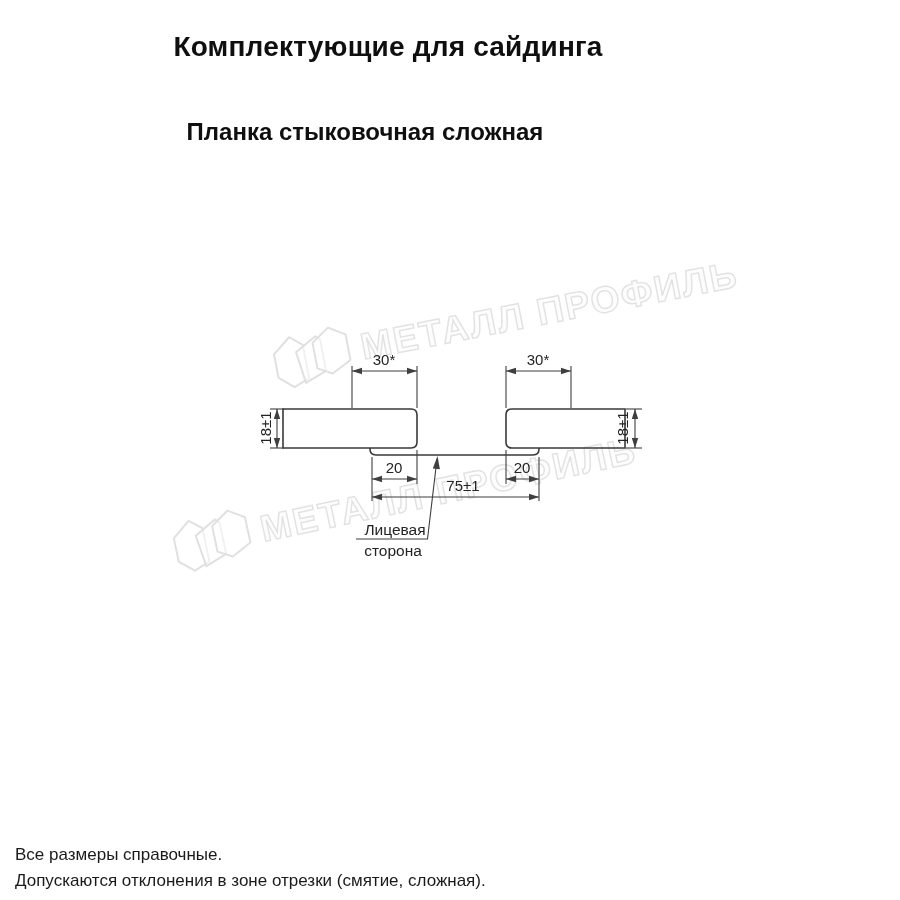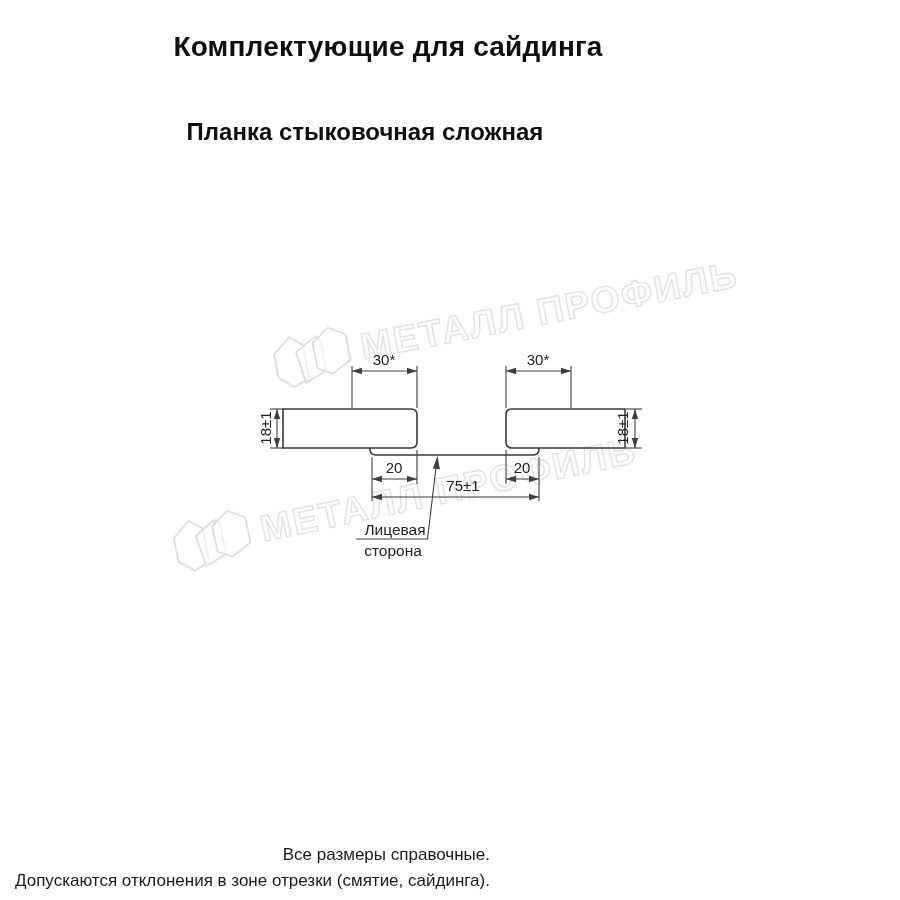--- a/index.html
+++ b/index.html
@@ -34,21 +34,21 @@
   .wm-lower{left:172px;top:517px;transform:rotate(-12deg);}
   .wm-text{
     font-weight:700;font-size:37px;letter-spacing:2px;
     white-space:nowrap;
     color:#fdfdfd;
     -webkit-text-stroke:1.4px #e2e2e2;
     text-shadow:0 0 1px #ececec;
   }
   .footnotes{
     position:absolute;left:15px;top:842px;
-    font-size:17px;color:#1a1a1a;line-height:26px;text-align:right;
+    font-size:17px;color:#1a1a1a;line-height:26px;
   }
   svg text{font-family:"Liberation Sans", sans-serif;}
 </style>
 </head>
 <body>
 
 <div id="page">
 
   <div class="watermark wm-upper">
     <svg width="82" height="64" viewBox="0 0 82 64">
@@ -145,16 +145,16 @@
       <text x="394" y="473">20</text>
       <text x="522" y="473">20</text>
       <text x="463" y="491">75±1</text>
       <text x="395" y="535" font-size="15.5">Лицевая</text>
       <text x="393" y="556" font-size="15.5">сторона</text>
     </g>
   </svg>
 
   <div class="footnotes">
     <div>Все размеры справочные.</div>
-    <div>Допускаются отклонения в зоне отрезки (смятие, сайдинга).</div>
+    <div>Допускаются отклонения в зоне отрезки (смятие, сложная).</div>
   </div>
 
 </div>
 
 </body></html>

